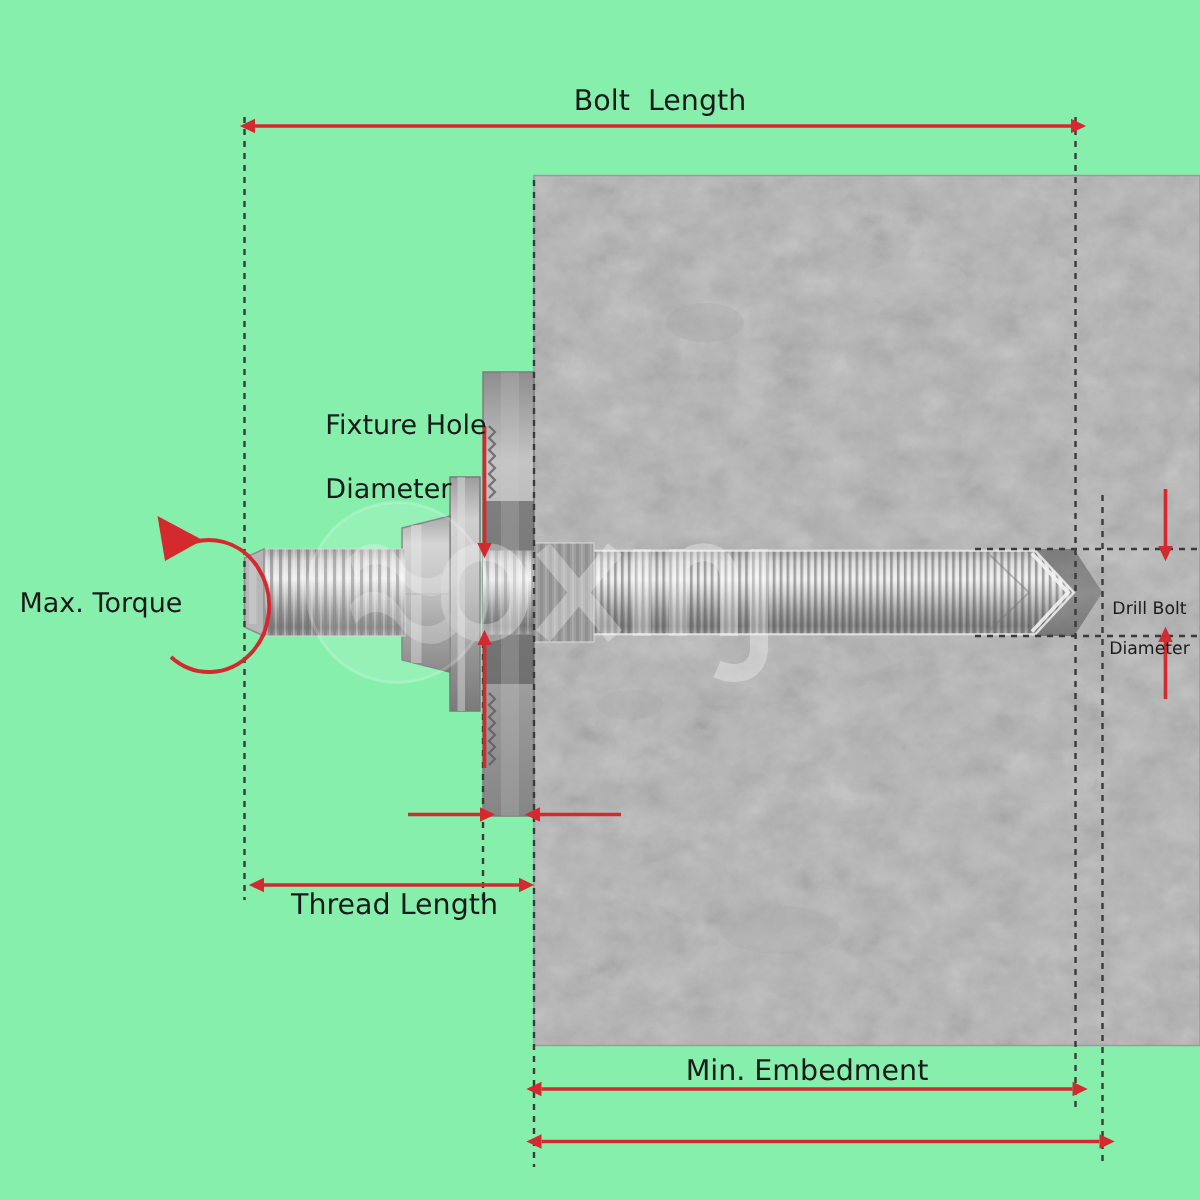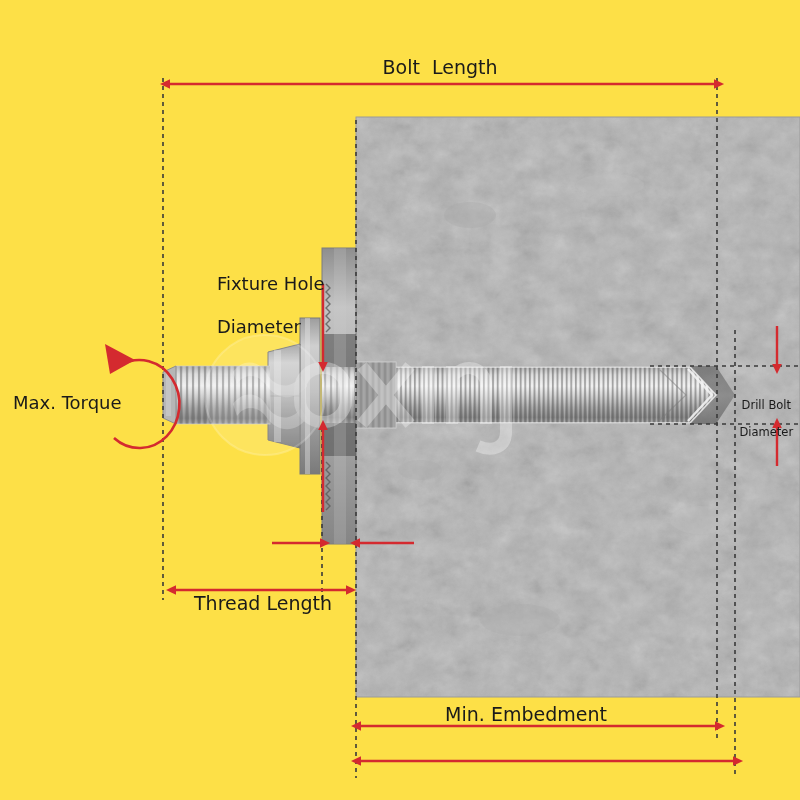--- a/index.html
+++ b/index.html
@@ -1,18 +1,18 @@
 <!DOCTYPE html>
 <html><head>
 <meta charset="utf-8">
 <style>
   html,body{margin:0;padding:0;background:#ffffff;}
   body{width:800px;height:800px;overflow:hidden;
        font-family:"DejaVu Sans","Liberation Sans",sans-serif;}
-  #stage{position:relative;width:800px;height:800px;background:#fde047;}
+  #stage{position:relative;width:800px;height:800px;background:#86efac;}
   #stage svg{position:absolute;left:0;top:0;}
   .lbl{position:absolute;color:#1a1a1a;line-height:1.18;white-space:pre;}
   .lbl-lg{font-size:19px;}
   .lbl-md{font-size:18px;}
   .lbl-sm{font-size:11.5px;}
   .ctr{text-align:center;}
 </style>
 </head>
 <body>
 
@@ -211,16 +211,16 @@
   <div class="lbl lbl-md" style="left:13px;top:392px;">Max. Torque</div>
 
   <div class="lbl lbl-sm ctr" style="left:718px;top:385px;width:82px;">
     <span>Drill Bolt</span><br>
     <span>Diameter</span>
   </div>
 
 
   <div class="lbl lbl-lg ctr" style="left:178px;top:592px;width:170px;text-align:center;">Thread Length</div>
 
-  <div class="lbl lbl-lg ctr" style="left:386px;top:703px;width:280px;">Min. Embedment</div>
+  <div class="lbl lbl-lg ctr" style="left:398px;top:703px;width:280px;">Min. Embedment</div>
 
 
 </div>
 
 </body></html>

